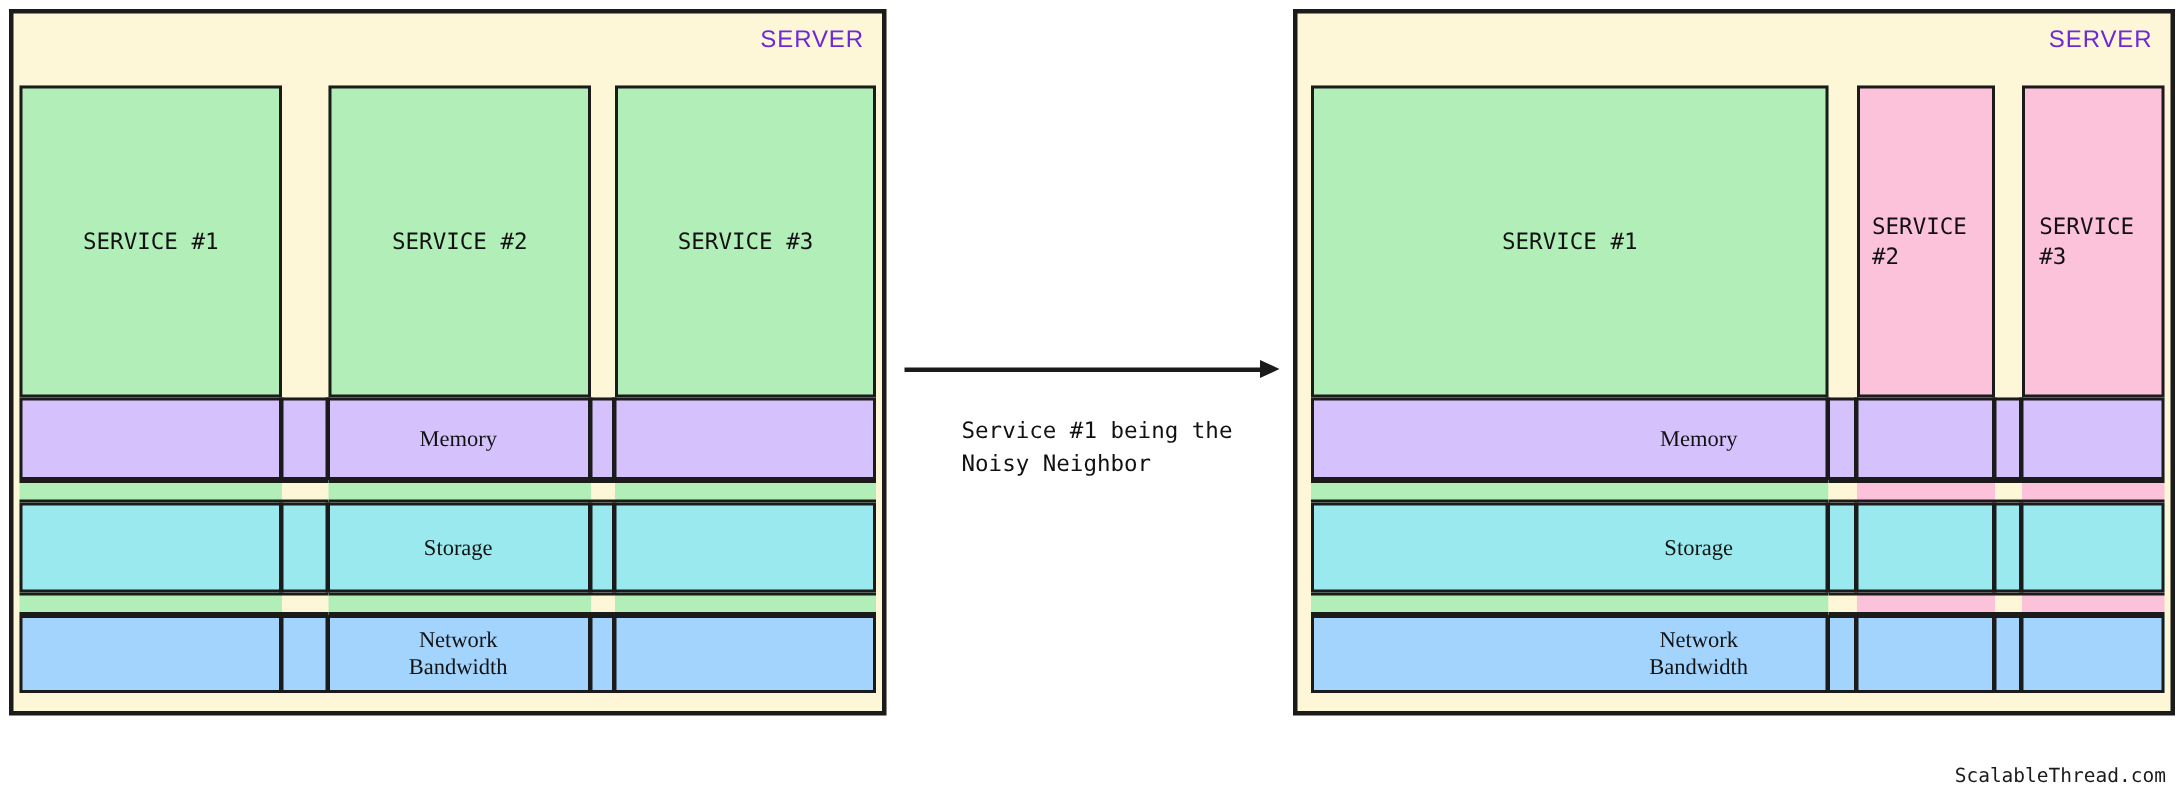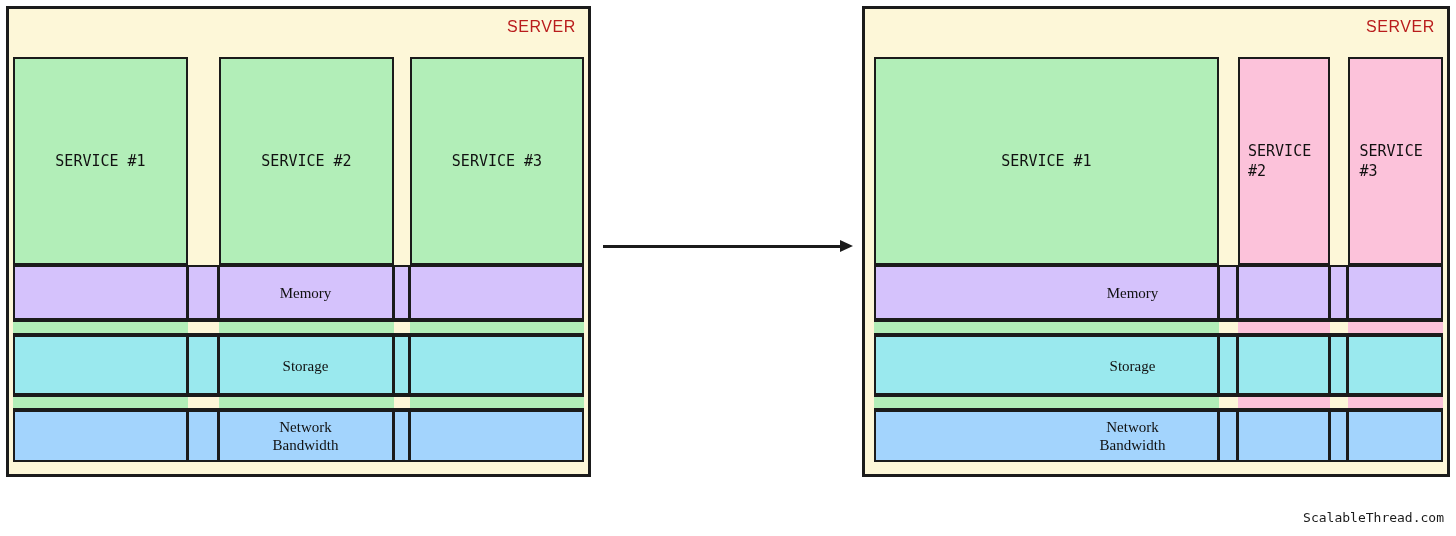--- a/index.html
+++ b/index.html
@@ -23,21 +23,21 @@
     border: 3px solid #1b1b1b;
     box-sizing: border-box;
   }
   .server-label {
     position: absolute;
     top: 9px;
     right: 12px;
     font-family: "Liberation Sans", sans-serif;
     font-size: 16px;
     letter-spacing: .6px;
-    color: #b91c1c;
+    color: #6d28d9;
     white-space: nowrap;
   }
 
   
   .svc {
     position: absolute;
     border: 2.5px solid #1b1b1b;
     box-sizing: border-box;
     display: flex;
     align-items: center;
@@ -170,20 +170,22 @@
   <div class="res" style="left:13px; top:410px; width:571px; height:52px; background:#a3d4fd;"></div>
   <div class="vsep" style="left:186px; top:410px; height:52px;"></div>
   <div class="vsep" style="left:217px; top:410px; height:52px;"></div>
   <div class="vsep" style="left:392px; top:410px; height:52px;"></div>
   <div class="vsep" style="left:408px; top:410px; height:52px;"></div>
   <div class="res-name" style="left:219px; top:418px; width:173px;">Network
 Bandwidth</div>
 
   <div class="arrow-line" style="left:603px; top:245px; width:240px;"></div>
   <div class="arrow-head" style="left:840px; top:239.5px;"></div>
+  <div class="arrow-caption" style="left:641px; top:277px; width:215px;">Service #1 being the
+Noisy Neighbor</div>
 
   <div class="server" style="left:862px; top:6px; width:588px; height:471px;">
     <div class="server-label">SERVER</div>
   </div>
 
   <div class="svc" style="left:874px; top:57px; width:345px; height:208px; background:#b2eeb8;">
     <span class="svc-label">SERVICE #1</span>
   </div>
   <div class="svc" style="left:1238px; top:57px; width:92px; height:208px; background:#fcc2da;">
     <span class="svc-label wrapped">SERVICE

